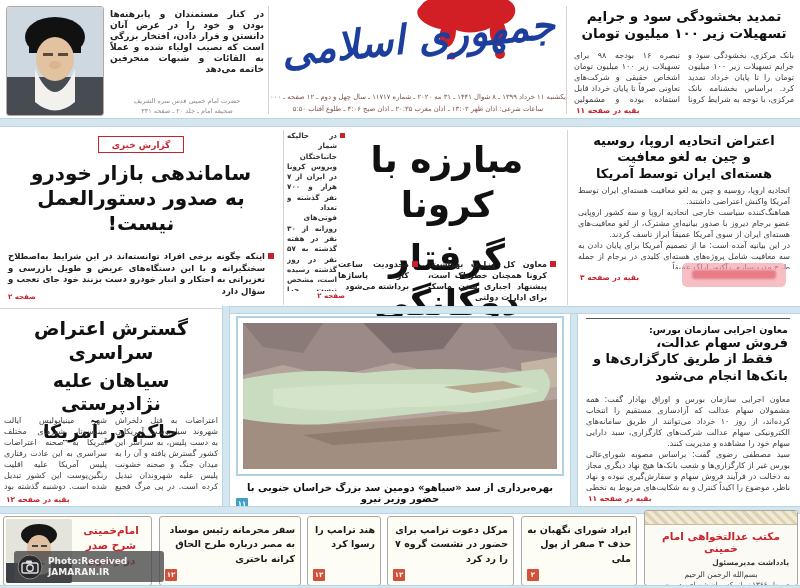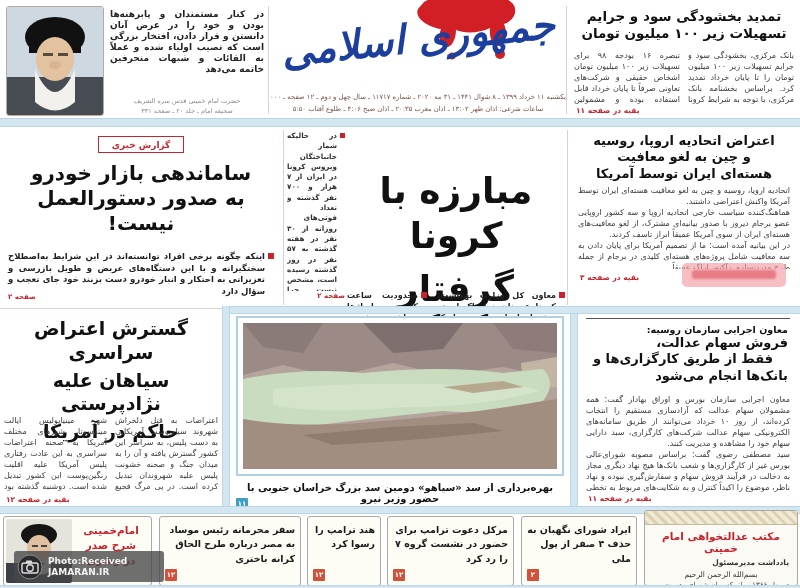--- a/index.html
+++ b/index.html
@@ -88,21 +88,21 @@
 در این بیانیه آمده است: ما از تصمیم آمریکا برای پایان دادن به سه معافیت شامل پروژه‌های هسته‌ای کلیدی در برجام از جمله طرح مدرن‌سازی رآکتور اراک عمیقاً...</div>
     <div class="abs footer-red" style="left:10px;top:146px;">بقیه در صفحه ۳</div>
     <div class="abs" style="left:112px;top:136px;width:104px;height:24px;background:rgba(242,148,156,0.6);border-radius:5px;">
       <div style="margin:7px 10px 0 10px;height:9px;background:rgba(210,40,60,0.45);border-radius:3px;filter:blur(1px);"></div>
     </div>
   </div>
 
   <div class="hairline-v" style="left:567px;top:130px;height:175px;"></div>
   <div class="hairline-v" style="left:283px;top:130px;height:175px;"></div>
 
-  <div class="abs" style="left:347px;top:127px;width:218px;height:132px;margin-top:31px;">
+  <div class="abs" style="left:338px;top:127px;width:218px;height:132px;">
     <div class="headline" style="font-size:36px;font-weight:bold;margin-top:10px;letter-spacing:-1px;">مبارزه با کرونا</div>
     <div class="headline" style="font-size:36px;font-weight:bold;margin-top:8px;letter-spacing:-1px;">گرفتار دوگانگی</div>
     <div class="abs" style="left:0;top:132px;width:218px;display:flex;gap:10px;">
       <div class="bullet-par" style="width:128px;">
         <span class="sq"></span>
         <span style="font-size:8px;line-height:11px;font-weight:bold;color:#222;text-align:justify;">معاون کل وزارت بهداشت: کرونا همچنان خطرناک است، پیشنهاد اجباری شدن ماسک برای ادارات دولتی</span>
       </div>
       <div class="bullet-par" style="width:80px;">
         <span class="sq"></span>
         <span style="font-size:8px;line-height:11px;font-weight:bold;color:#222;text-align:justify;">محدودیت ساعت کار پاساژها برداشته می‌شود</span>
@@ -163,21 +163,21 @@
         <path d="M60,112 L150,104 L230,100 L260,108 L180,116 L90,122 Z" fill="#8f7c6e"></path>
         <path d="M200,64 L260,58 L280,64 L230,70 Z" fill="#b5a88e"></path>
       </svg>
     </div>
     <div class="abs" style="left:4px;top:168px;width:328px;text-align:center;font-size:10px;font-weight:bold;color:#111;">بهره‌برداری از سد «سیاهو» دومین سد بزرگ خراسان جنوبی با حضور وزیر نیرو</div>
     <div class="badge" style="left:4px;top:184px;background:var(--photo-badge-blue);">۱۱</div>
   </div>
 
   <div class="abs" style="left:578px;top:314px;width:220px;height:192px;">
     <div class="abs" style="left:8px;top:4px;width:204px;height:1px;background:#555;"></div>
-    <div style="margin:10px 10px 0 0;font-size:9.5px;font-weight:bold;color:#111;">معاون اجرایی سازمان روسیه:</div>
+    <div style="margin:10px 10px 0 0;font-size:9.5px;font-weight:bold;color:#111;">معاون اجرایی سازمان بورس:</div>
     <div class="headline" style="font-size:13px;text-align:right;margin-right:10px;">فروش سهام عدالت،</div>
     <div class="headline" style="font-size:13px;text-align:center;margin-right:10px;">فقط از طریق کارگزاری‌ها و</div>
     <div class="headline" style="font-size:13px;text-align:right;margin-right:10px;">بانک‌ها انجام می‌شود</div>
     <div class="abs bodytext pre" style="left:8px;top:80px;width:204px;height:98px;overflow:hidden;">معاون اجرایی سازمان بورس و اوراق بهادار گفت: همه مشمولان سهام عدالت که آزادسازی مستقیم را انتخاب کرده‌اند، از روز ۱۰ خرداد می‌توانند از طریق سامانه‌های الکترونیکی سهام عدالت شرکت‌های کارگزاری، سبد دارایی سهام خود را مشاهده و مدیریت کنند.
 سید مصطفی رضوی گفت: براساس مصوبه شورای‌عالی بورس غیر از کارگزاری‌ها و شعب بانک‌ها هیچ نهاد دیگری مجاز به دخالت در فرآیند فروش سهام و سفارش‌گیری نبوده و نهاد ناظر، موضوع را اکیداً کنترل و به شکایت‌های مربوط به تخطی از این مقررات رسیدگی می‌کند.</div>
     <div class="abs footer-red" style="left:10px;top:180px;">بقیه در صفحه ۱۱</div>
   </div>
 
   <div class="bluebar" style="left:0;top:506px;width:800px;height:8px;"></div>
 

